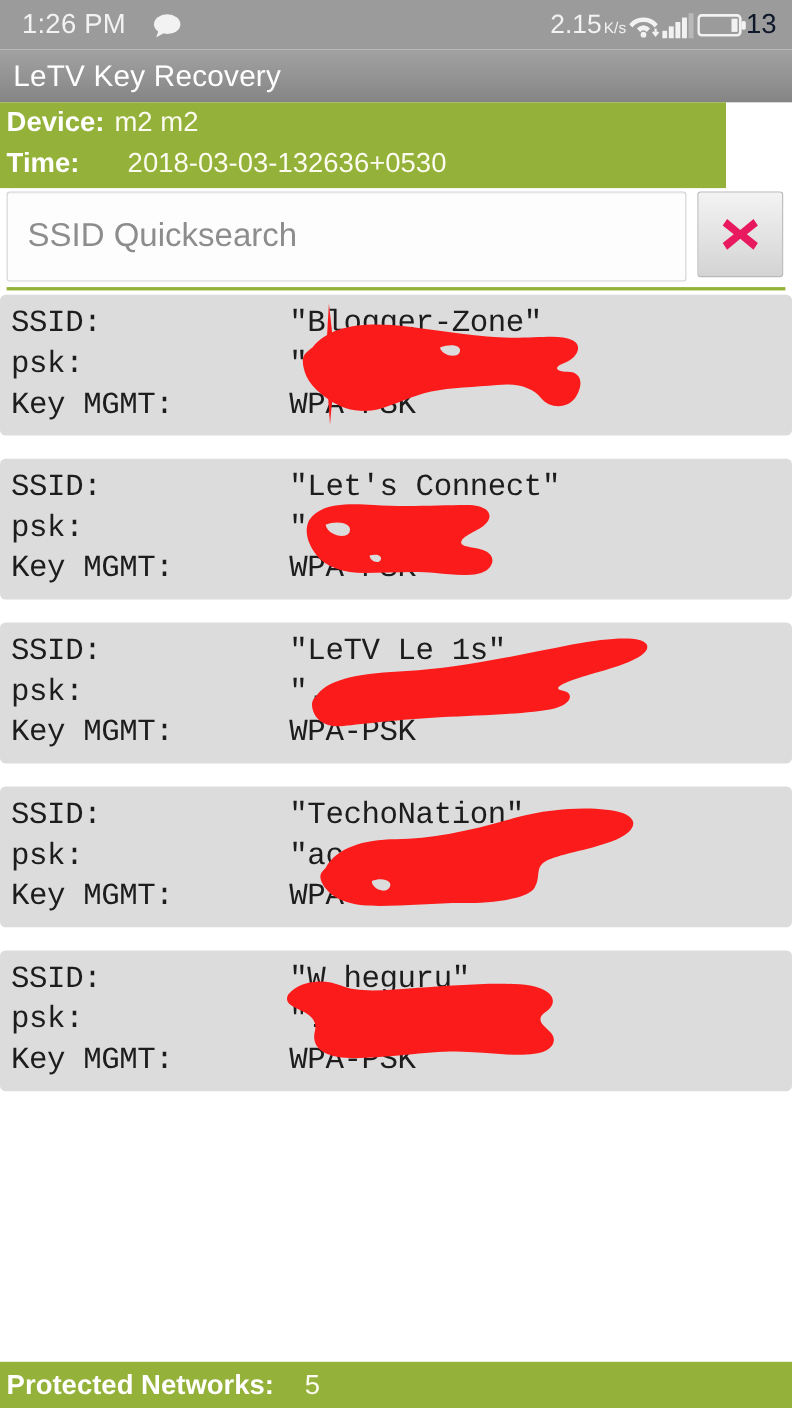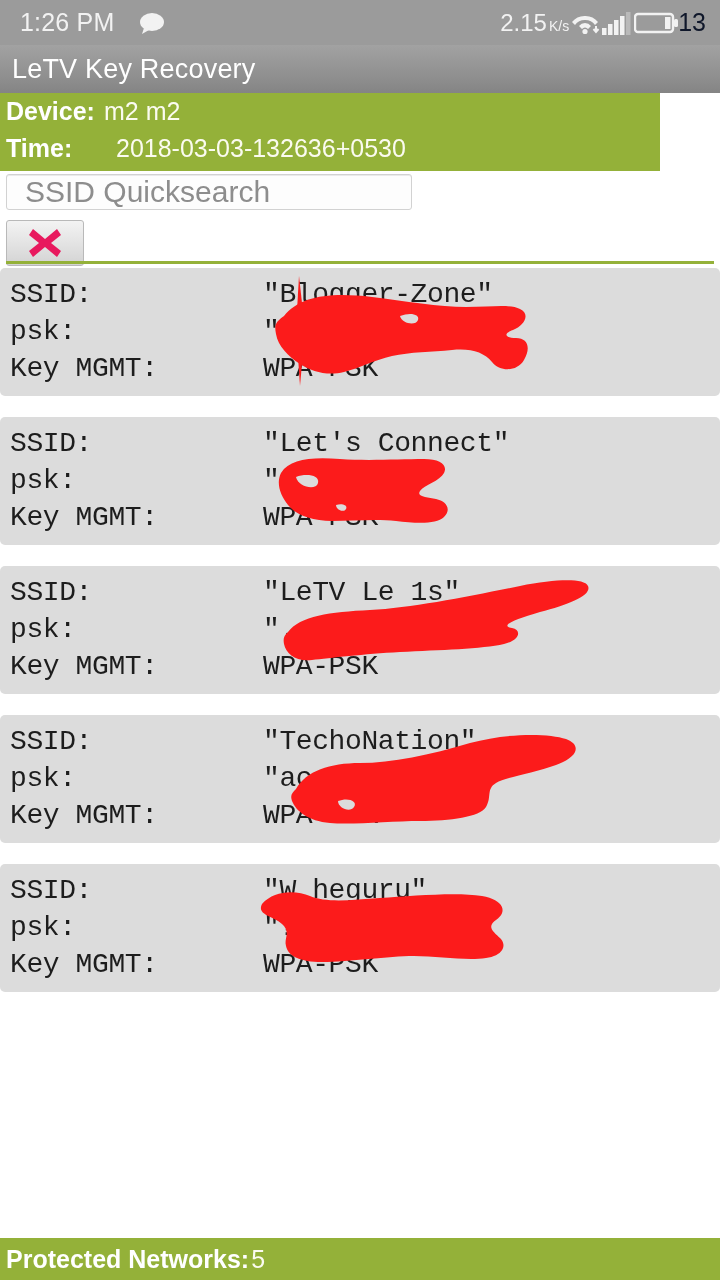--- a/index.html
+++ b/index.html
@@ -109,21 +109,20 @@
   
   .searchrow {
     position: absolute;
     top: 174px; left: 0;
     width: 720px;
     height: 84px;
     display: flex;
     align-items: flex-start;
     padding: 0 8px 0 6px;
     gap: 10px;
-    flex-direction: column;
   }
   .searchbox {
     flex: 1;
     height: 82px;
     background: #fdfdfd;
     border: 1px solid #d2d2d2;
     border-radius: 3px;
     box-shadow: inset 0 1px 0 #eaeaea;
     display: flex;
     align-items: center;
@@ -204,21 +203,21 @@
   
   .bottombar {
     position: absolute;
     bottom: 0; left: 0;
     width: 720px;
     height: 42px;
     background: #94b139;
     display: flex;
     align-items: center;
     padding-left: 6px;
-    gap: 2px;
+    gap: 28px;
   }
   .bb-label {
     font-size: 25px;
     font-weight: bold;
     color: #ffffff;
   }
   .bb-value {
     font-size: 25px;
     color: #fbfbf0;
   }

